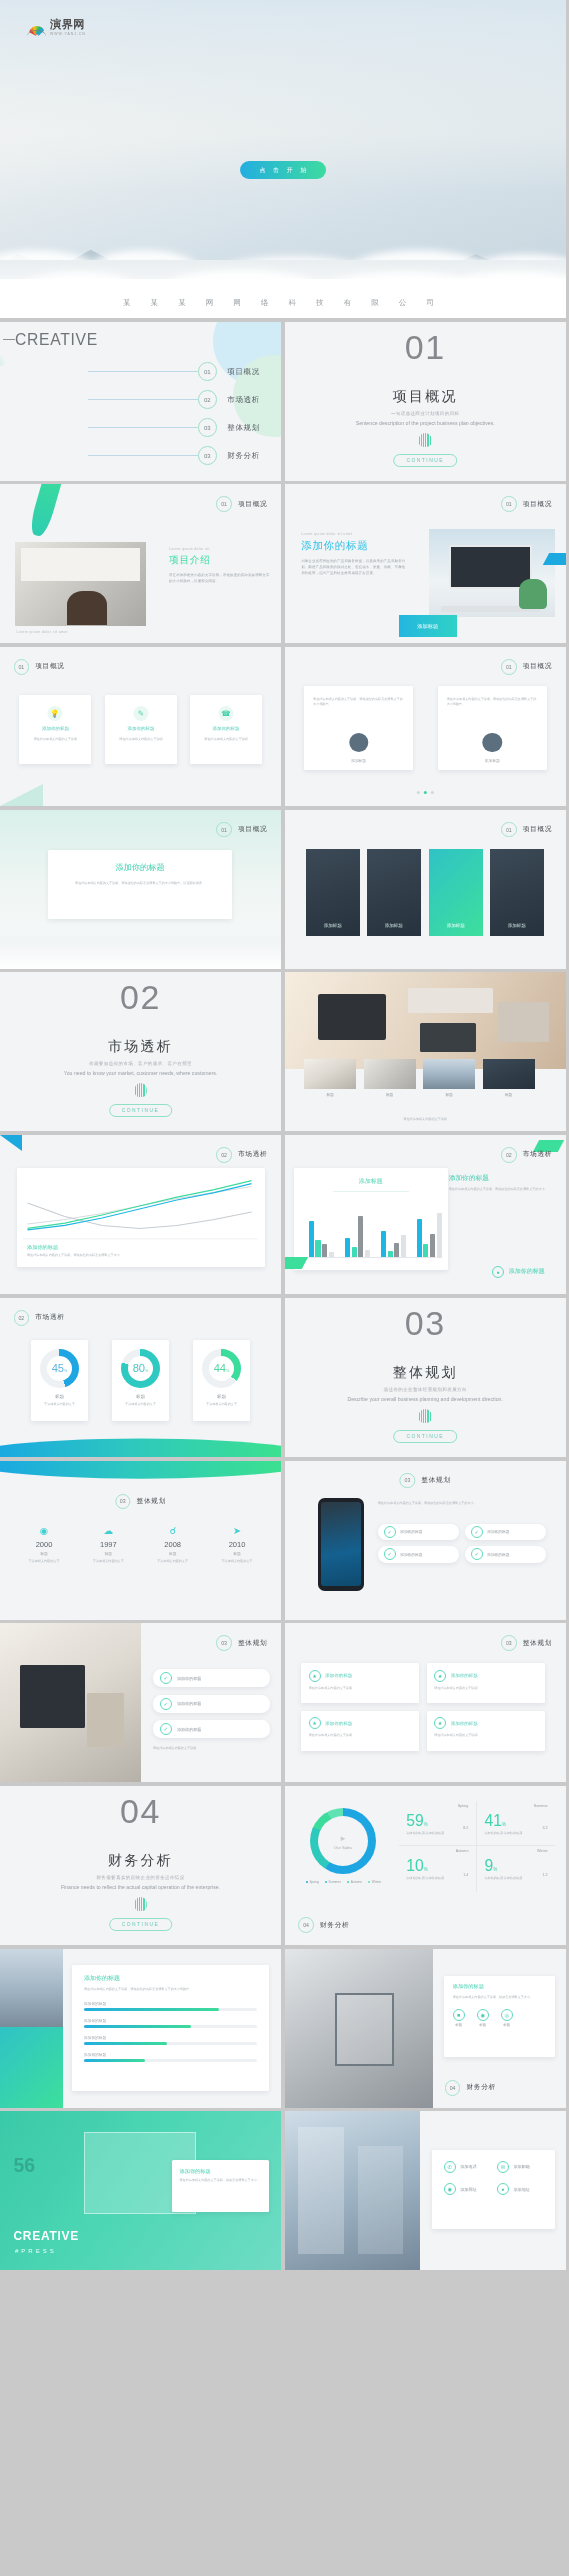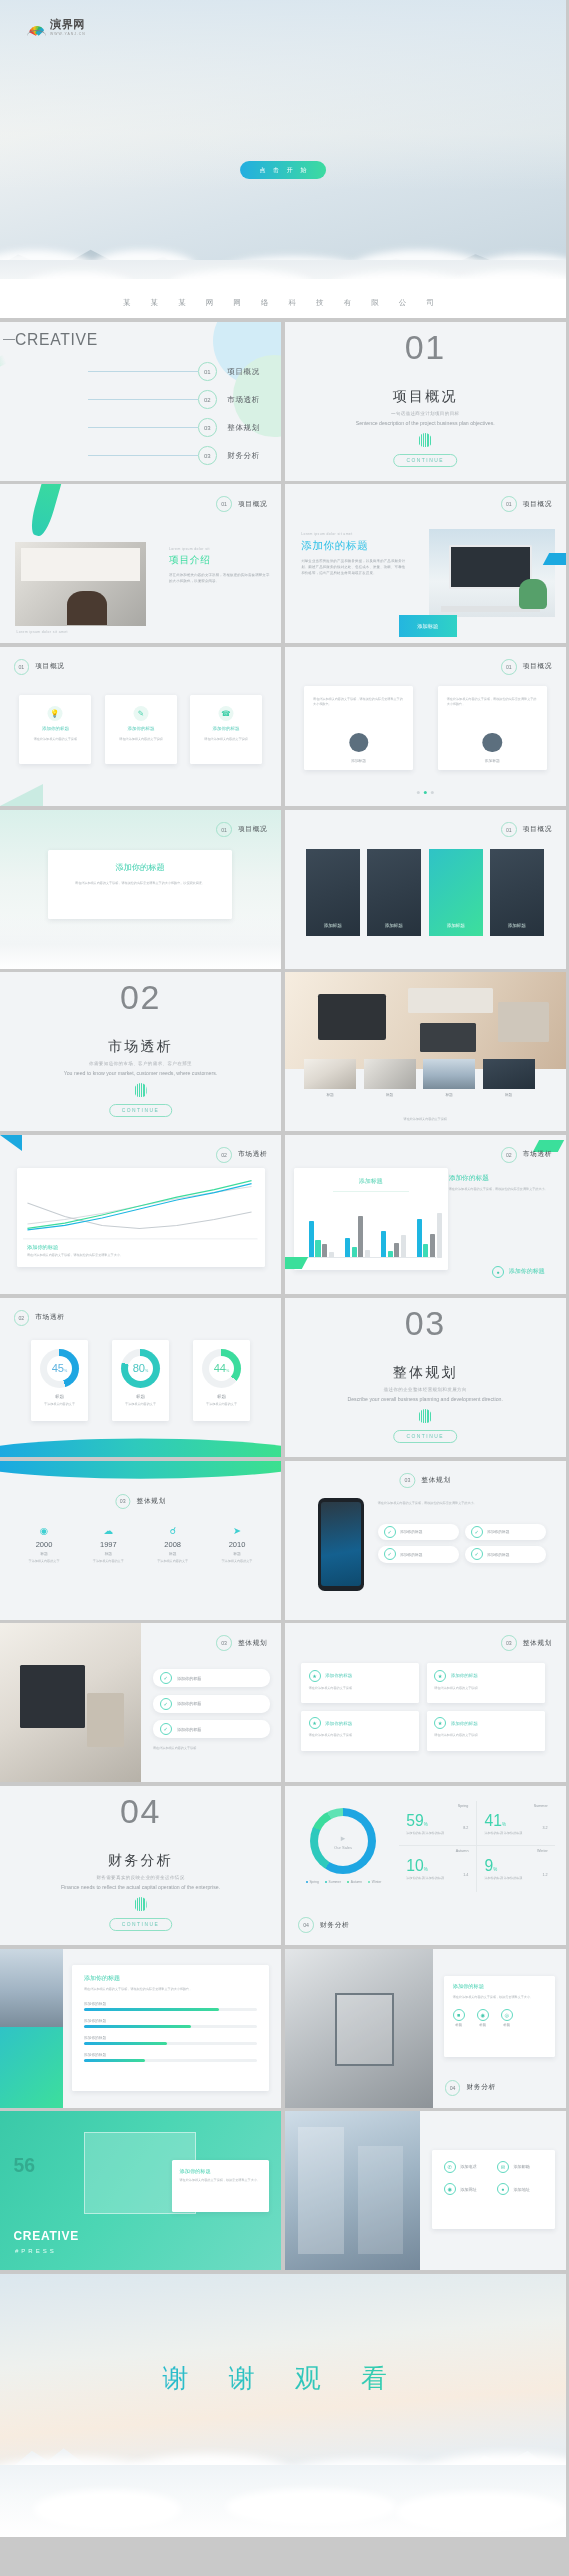--- a/index.html
+++ b/index.html
@@ -792,30 +792,15 @@
           <span style="font-size:4.1px;color:#8e959b">添加网址</span>
         </div>
         <div style="display:flex;align-items:center;gap:4.5px">
           <span class="icc">●</span>
           <span style="font-size:4.1px;color:#8e959b">添加地址</span>
         </div>
       </div>
     </div>
   </div>
 
-  <div class="final">
-    <div style="position:absolute;left:0;right:0;bottom:0;height:142px;overflow:hidden">
-      <div style="position:absolute;left:2%;bottom:69px;width:14%;height:21px;background:#eef3f6;clip-path:polygon(0 100%,26% 18%,46% 66%,66% 6%,100% 100%);opacity:.9"></div>
-      <div style="position:absolute;right:2%;bottom:66px;width:16%;height:22.4px;background:#eef3f6;clip-path:polygon(0 100%,22% 30%,44% 70%,70% 10%,100% 100%);opacity:.9"></div>
-      <div style="position:absolute;left:-4%;bottom:34px;width:34%;height:46px;border-radius:50%;background:#fff;filter:blur(4.5px)"></div>
-      <div style="position:absolute;left:22%;bottom:43px;width:30%;height:40px;border-radius:50%;background:#fff;filter:blur(4.5px)"></div>
-      <div style="position:absolute;left:48%;bottom:33px;width:34%;height:45px;border-radius:50%;background:#fff;filter:blur(4.5px)"></div>
-      <div style="position:absolute;left:74%;bottom:42px;width:32%;height:42px;border-radius:50%;background:#fff;filter:blur(4.5px)"></div>
-      <div style="position:absolute;left:0;right:0;bottom:0;height:72px;background:linear-gradient(180deg,#eef3f6 0%,#f8fafb 50%,#ffffff 100%)"></div>
-      <div style="position:absolute;left:6%;bottom:7.5px;width:26%;height:39px;border-radius:50%;background:#fff;filter:blur(3.7px)"></div>
-      <div style="position:absolute;left:40%;bottom:12px;width:30%;height:36px;border-radius:50%;background:#fff;filter:blur(3.7px)"></div>
-      <div style="position:absolute;left:70%;bottom:4.5px;width:30%;height:40px;border-radius:50%;background:#fff;filter:blur(3.7px)"></div>
-    </div>
-    <div class="final-title">谢 谢 观 看</div>
-  </div>
 
 </div>
 
 
 </body></html>

